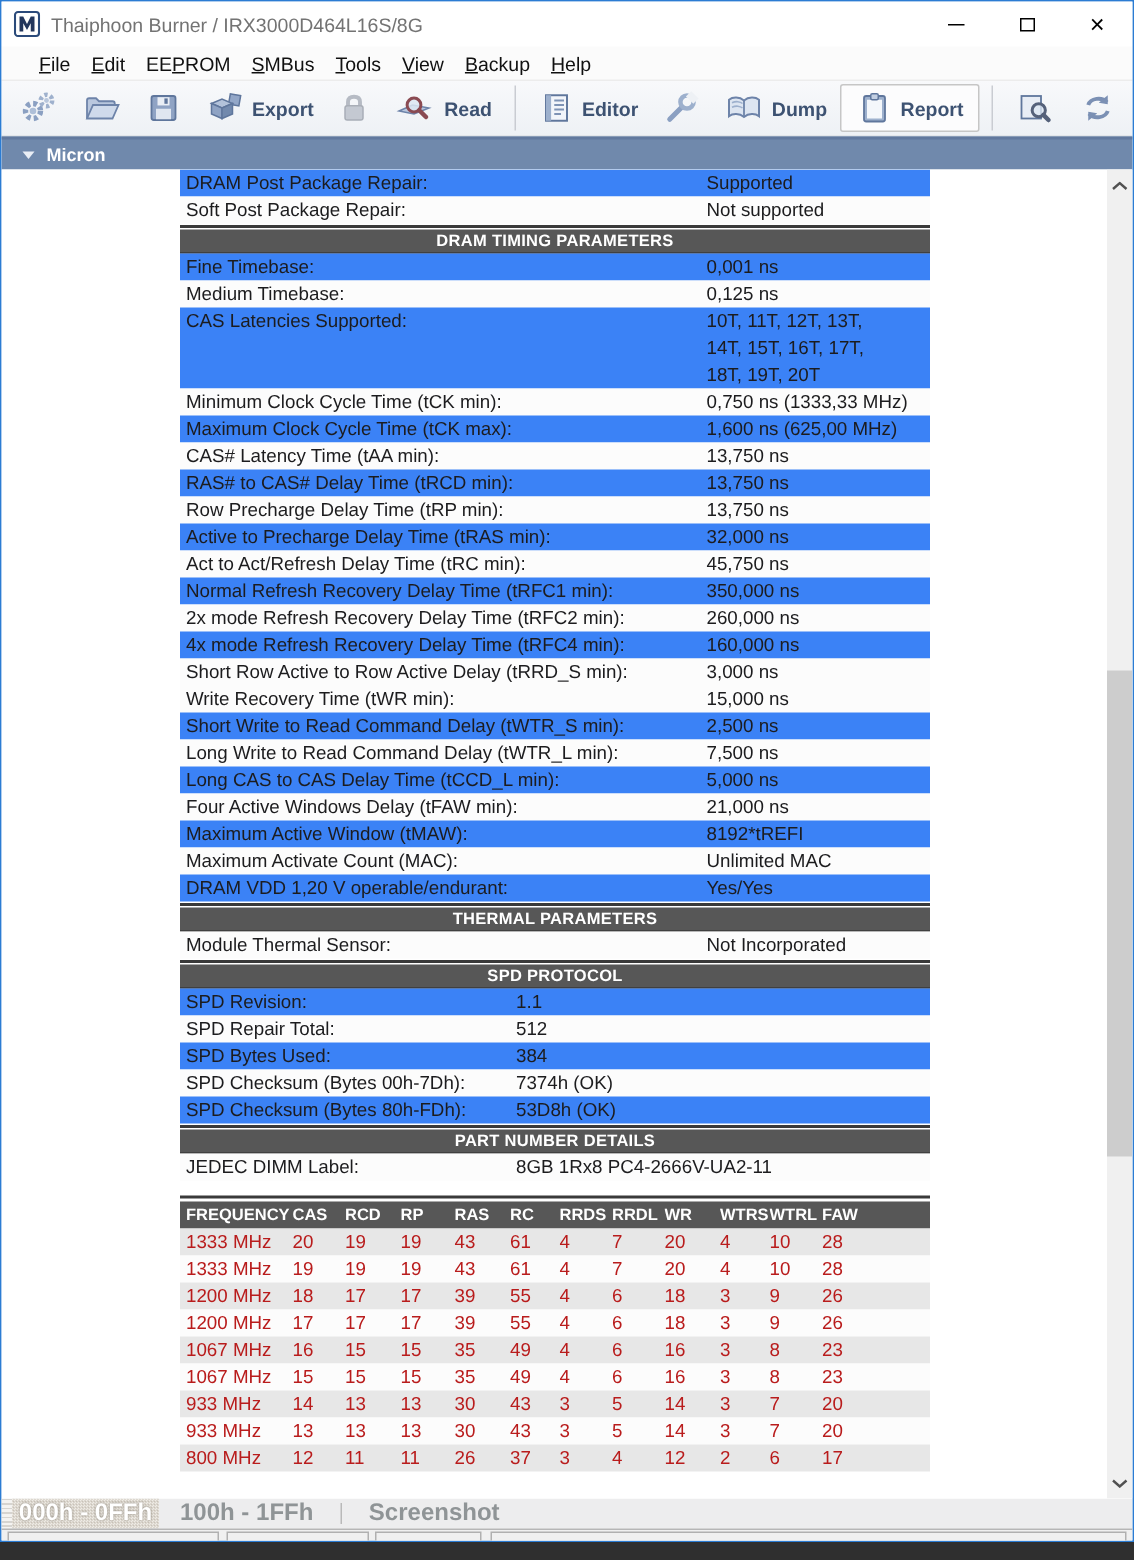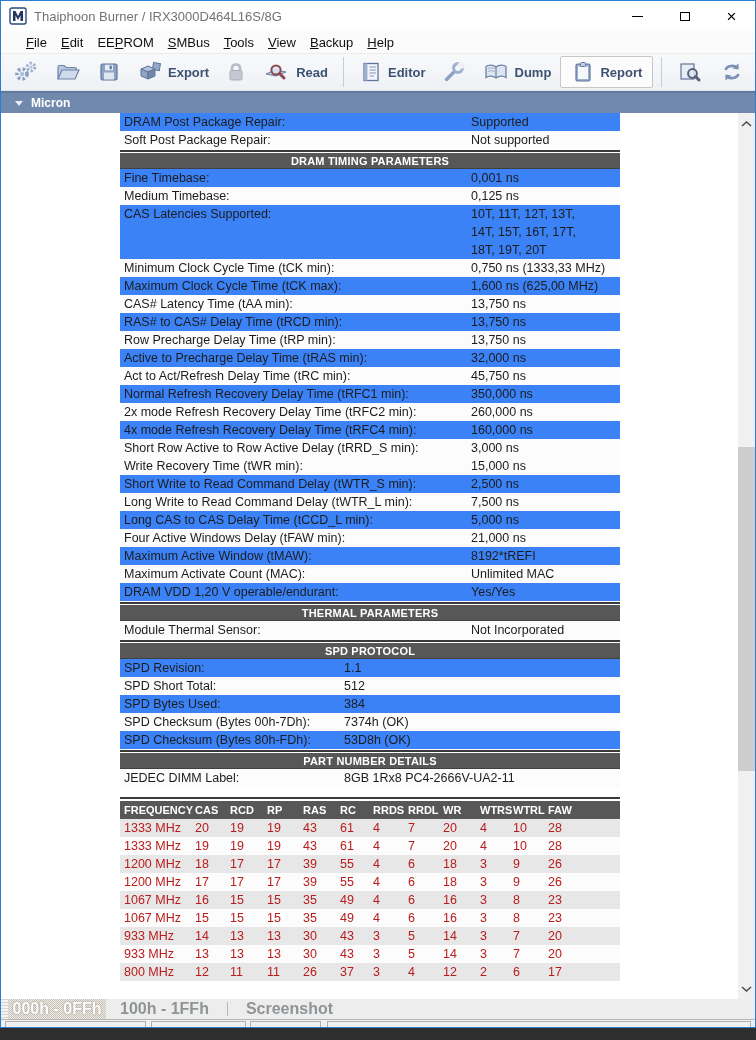--- a/index.html
+++ b/index.html
@@ -375,21 +375,21 @@
             <span class="val">Not Incorporated</span>
           </div>
           <div class="r-section">
             <div class="r-band">SPD PROTOCOL</div>
           </div>
           <div class="r-row gray narrow">
             <span class="lbl">SPD Revision:</span>
             <span class="val">1.1</span>
           </div>
           <div class="r-row white narrow">
-            <span class="lbl">SPD Short Total:</span>
+            <span class="lbl">SPD Repair Total:</span>
             <span class="val">512</span>
           </div>
           <div class="r-row gray narrow">
             <span class="lbl">SPD Bytes Used:</span>
             <span class="val">384</span>
           </div>
           <div class="r-row white narrow">
             <span class="lbl">SPD Checksum (Bytes 00h-7Dh):</span>
             <span class="val">7374h (OK)</span>
           </div>

